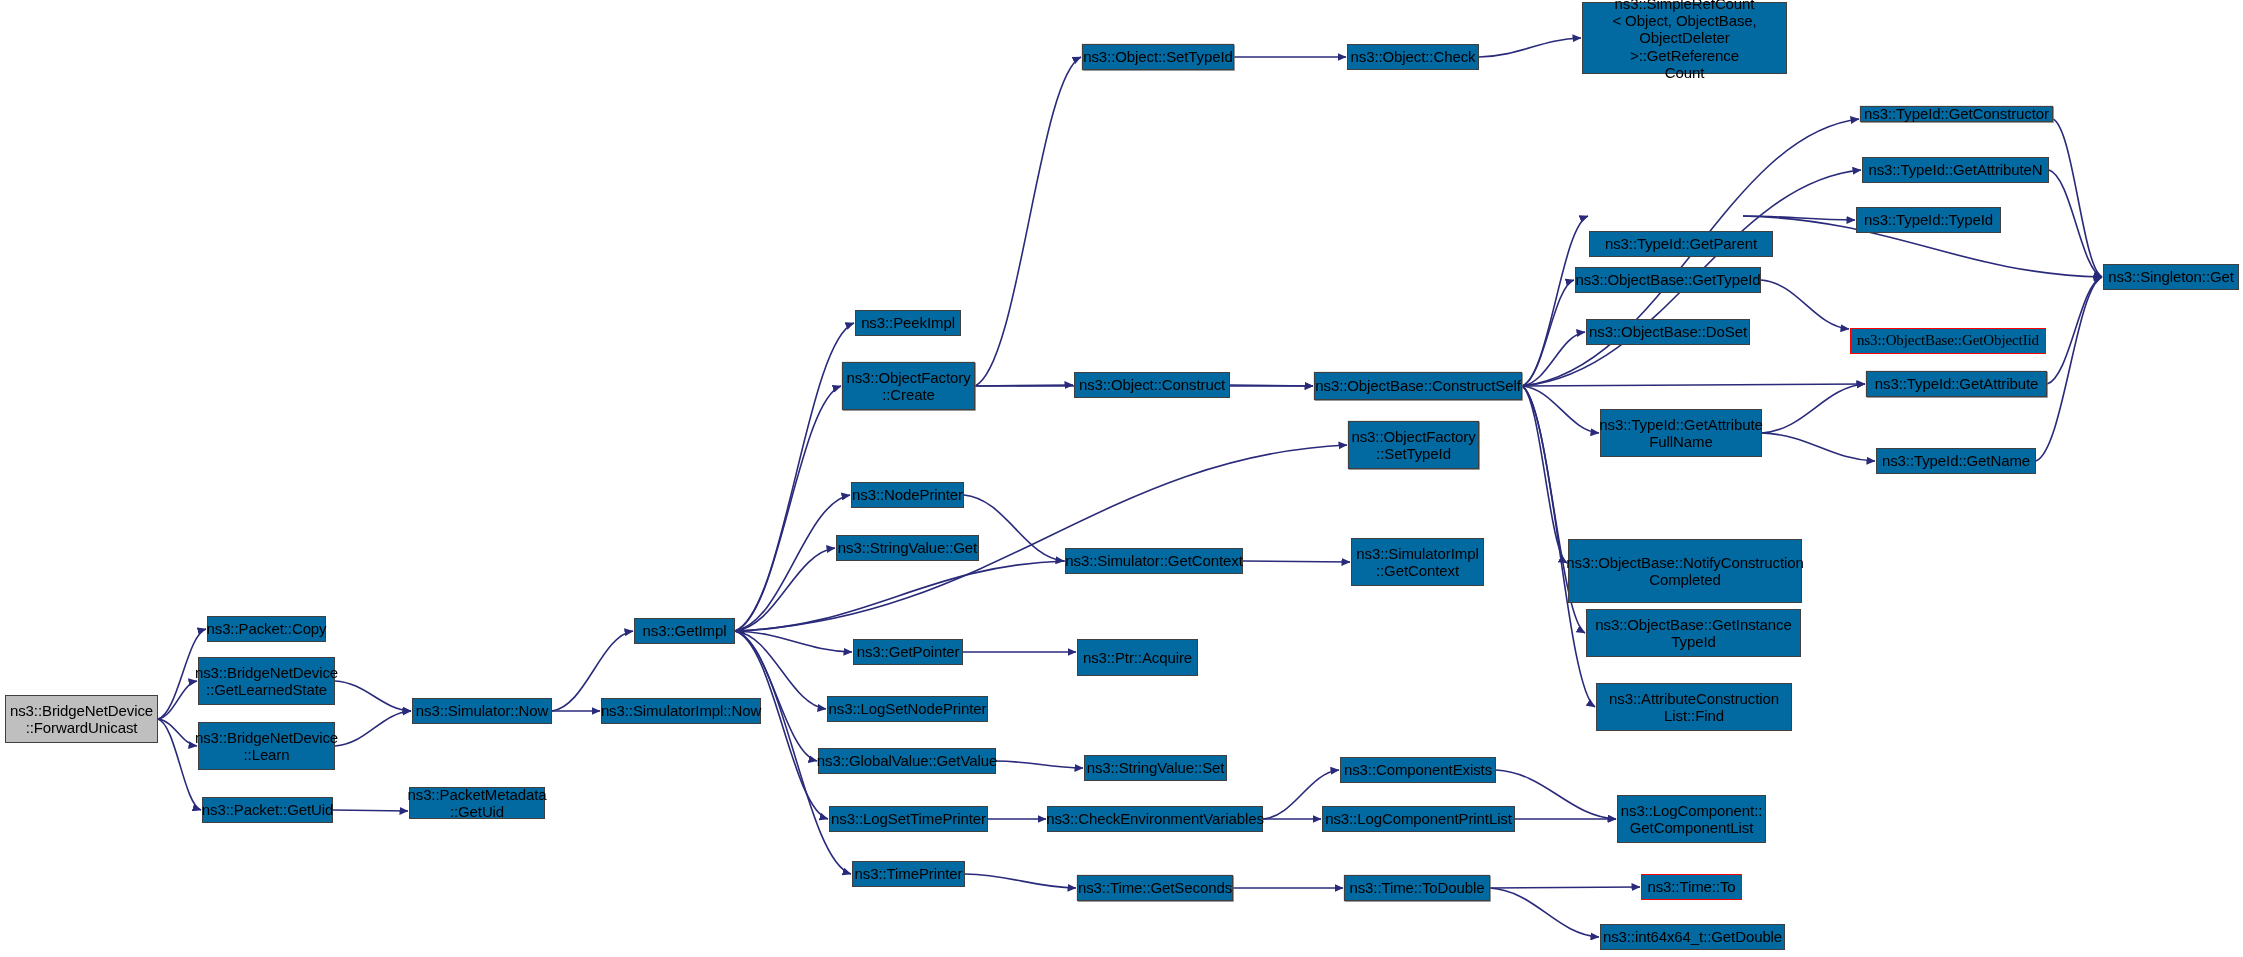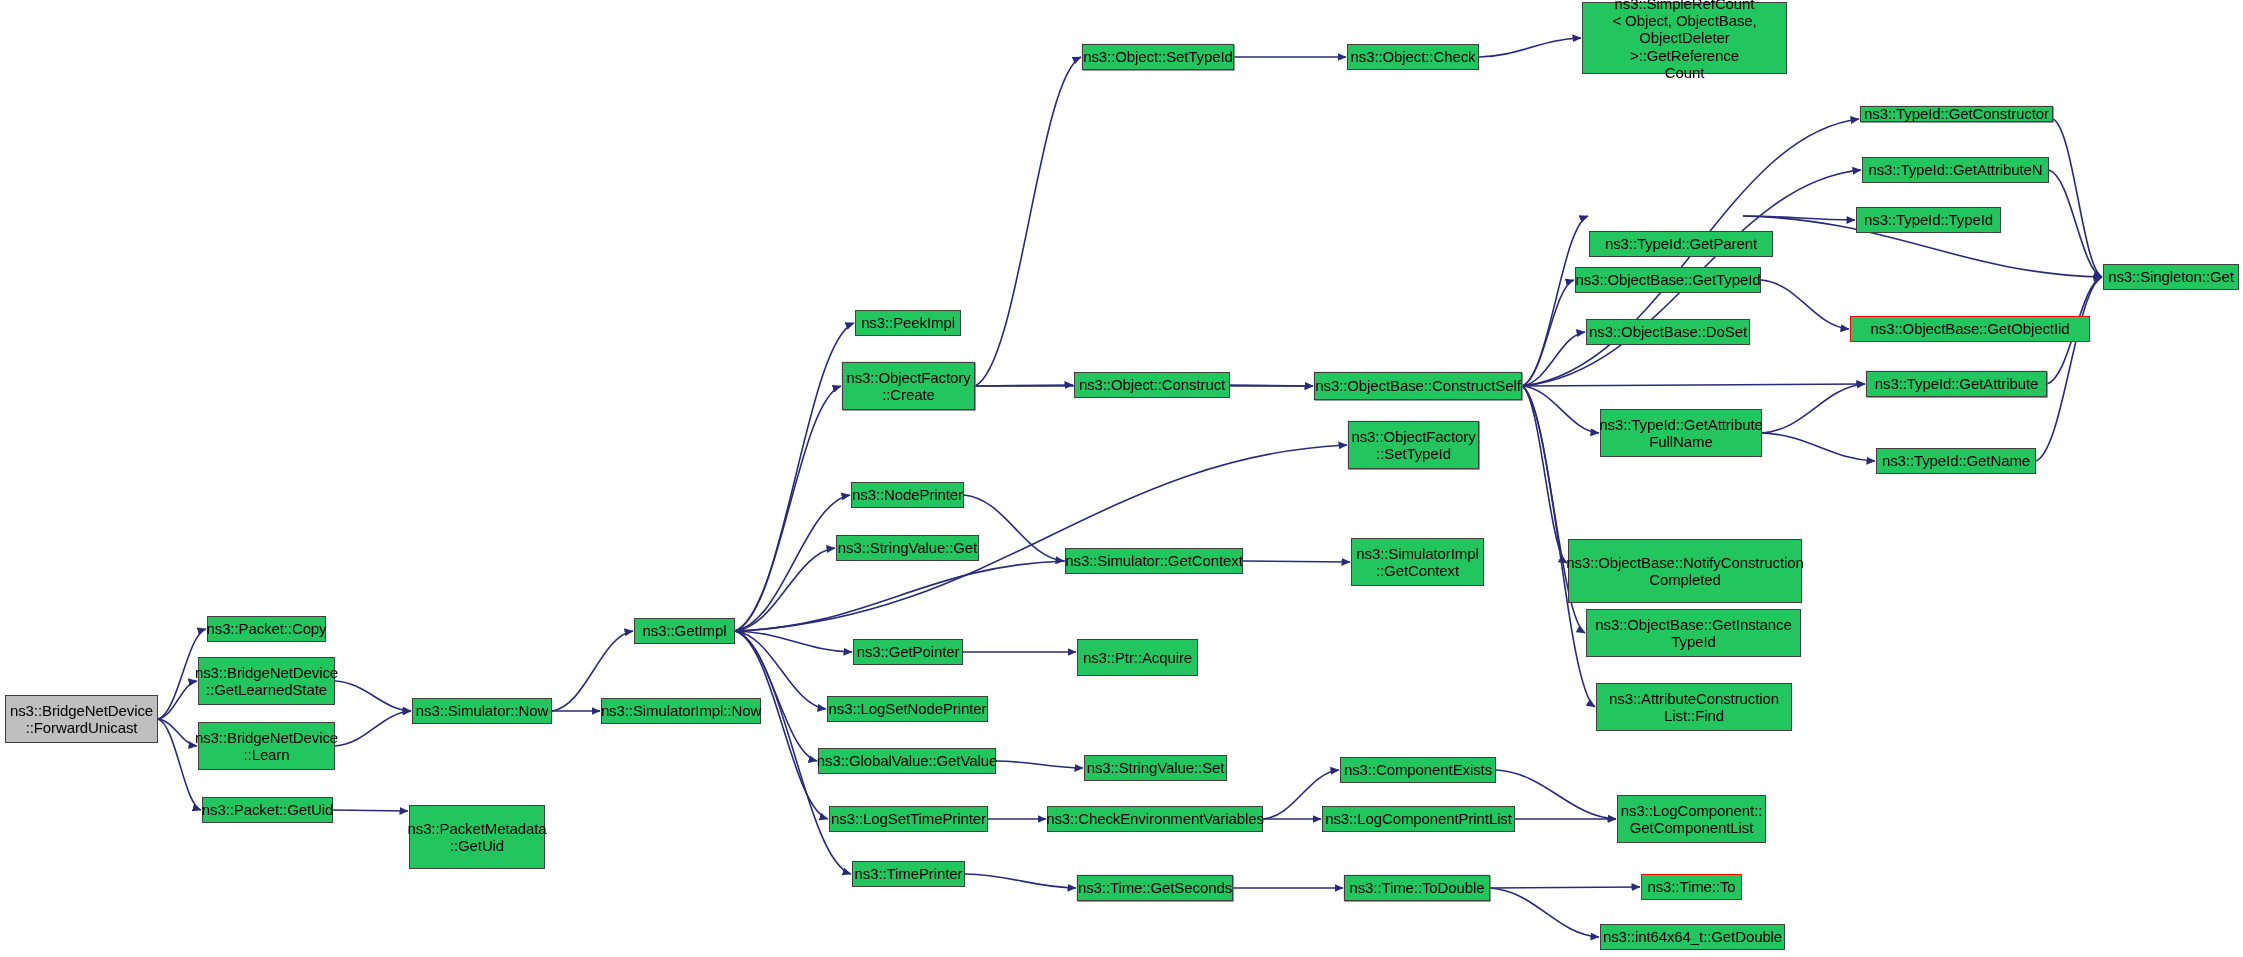--- a/index.html
+++ b/index.html
@@ -20,21 +20,21 @@
     left: 0;
     top: 0;
     width: 2243px;
     height: 957px;
     pointer-events: none;
   }
   .node {
     position: absolute;
     box-sizing: border-box;
     border: 1px solid #404040;
-    background: #22c55e;
+    background: #0369a1;
     color: #000000;
     font-size: 15px;
     line-height: 1.15;
     display: flex;
     align-items: center;
     justify-content: center;
     text-align: center;
     white-space: pre-line;
     letter-spacing: -0.1px;
     z-index: 2;
@@ -130,21 +130,21 @@
   </svg>
 <div class="node root" style="left: 5px; top: 695px; width: 153px; height: 48px;"><span class="node-label">ns3::BridgeNetDevice
 ::ForwardUnicast</span></div>
     <div class="node" style="left: 207px; top: 616px; width: 119px; height: 26px;"><span class="node-label">ns3::Packet::Copy</span></div>
     <div class="node" style="left: 198px; top: 657px; width: 137px; height: 48px;"><span class="node-label">ns3::BridgeNetDevice
 ::GetLearnedState</span></div>
     <div class="node" style="left: 198px; top: 722px; width: 137px; height: 48px;"><span class="node-label">ns3::BridgeNetDevice
 ::Learn</span></div>
     <div class="node" style="left: 202px; top: 797px; width: 131px; height: 26px;"><span class="node-label">ns3::Packet::GetUid</span></div>
     <div class="node" style="left: 412px; top: 698px; width: 140px; height: 26px;"><span class="node-label">ns3::Simulator::Now</span></div>
-    <div class="node" style="left: 409px; top: 787px; width: 136px; height: 64px; margin-top: 18px;"><span class="node-label">ns3::PacketMetadata
+    <div class="node" style="left: 409px; top: 787px; width: 136px; height: 32px;"><span class="node-label">ns3::PacketMetadata
 ::GetUid</span></div>
     <div class="node" style="left: 601px; top: 698px; width: 160px; height: 26px;"><span class="node-label">ns3::SimulatorImpl::Now</span></div>
     <div class="node" style="left: 634px; top: 618px; width: 101px; height: 26px;"><span class="node-label">ns3::GetImpl</span></div>
     <div class="node" style="left: 855px; top: 310px; width: 106px; height: 26px;"><span class="node-label">ns3::PeekImpl</span></div>
     <div class="node thick" style="left: 842px; top: 362px; width: 133px; height: 48px;"><span class="node-label">ns3::ObjectFactory
 ::Create</span></div>
     <div class="node" style="left: 851px; top: 482px; width: 113px; height: 26px;"><span class="node-label">ns3::NodePrinter</span></div>
     <div class="node" style="left: 836px; top: 535px; width: 143px; height: 26px;"><span class="node-label">ns3::StringValue::Get</span></div>
     <div class="node" style="left: 853px; top: 639px; width: 110px; height: 26px;"><span class="node-label">ns3::GetPointer</span></div>
     <div class="node" style="left: 827px; top: 696px; width: 161px; height: 26px;"><span class="node-label">ns3::LogSetNodePrinter</span></div>
@@ -163,21 +163,21 @@
     <div class="node" style="left: 1065px; top: 548px; width: 178px; height: 26px;"><span class="node-label">ns3::Simulator::GetContext</span></div>
     <div class="node" style="left: 1351px; top: 538px; width: 133px; height: 48px;"><span class="node-label">ns3::SimulatorImpl
 ::GetContext</span></div>
     <div class="node thick" style="left: 1314px; top: 372px; width: 208px; height: 28px;"><span class="node-label">ns3::ObjectBase::ConstructSelf</span></div>
     <div class="node thick" style="left: 1860px; top: 106px; width: 193px; height: 16px;"><span class="node-label">ns3::TypeId::GetConstructor</span></div>
     <div class="node" style="left: 1862px; top: 157px; width: 187px; height: 26px;"><span class="node-label">ns3::TypeId::GetAttributeN</span></div>
     <div class="node" style="left: 1589px; top: 203px; width: 184px; height: 26px; margin-top: 28px;"><span class="node-label">ns3::TypeId::GetParent</span></div>
     <div class="node" style="left: 1856px; top: 207px; width: 145px; height: 26px;"><span class="node-label">ns3::TypeId::TypeId</span></div>
     <div class="node" style="left: 1575px; top: 267px; width: 186px; height: 26px;"><span class="node-label">ns3::ObjectBase::GetTypeId</span></div>
     <div class="node" style="left: 1586px; top: 319px; width: 164px; height: 26px;"><span class="node-label">ns3::ObjectBase::DoSet</span></div>
-    <div class="node warn" style="left: 1850px; top: 316px; width: 240px; height: 26px;"><span class="node-label">ns3::ObjectBase::GetObjectIid</span></div>
+    <div class="node warn" style="left: 1850px; top: 328px; width: 196px; height: 26px; font-family: Liberation Serif, serif;"><span class="node-label">ns3::ObjectBase::GetObjectIid</span></div>
     <div class="node" style="left: 2103px; top: 264px; width: 136px; height: 26px;"><span class="node-label">ns3::Singleton::Get</span></div>
     <div class="node thick" style="left: 1866px; top: 371px; width: 181px; height: 26px;"><span class="node-label">ns3::TypeId::GetAttribute</span></div>
     <div class="node" style="left: 1600px; top: 409px; width: 162px; height: 48px;"><span class="node-label">ns3::TypeId::GetAttribute
 FullName</span></div>
     <div class="node" style="left: 1876px; top: 448px; width: 160px; height: 26px;"><span class="node-label">ns3::TypeId::GetName</span></div>
     <div class="node" style="left: 1568px; top: 539px; width: 234px; height: 64px;"><span class="node-label">ns3::ObjectBase::NotifyConstruction
 Completed</span></div>
     <div class="node" style="left: 1586px; top: 609px; width: 215px; height: 48px;"><span class="node-label">ns3::ObjectBase::GetInstance
 TypeId</span></div>
     <div class="node" style="left: 1596px; top: 683px; width: 196px; height: 48px;"><span class="node-label">ns3::AttributeConstruction

